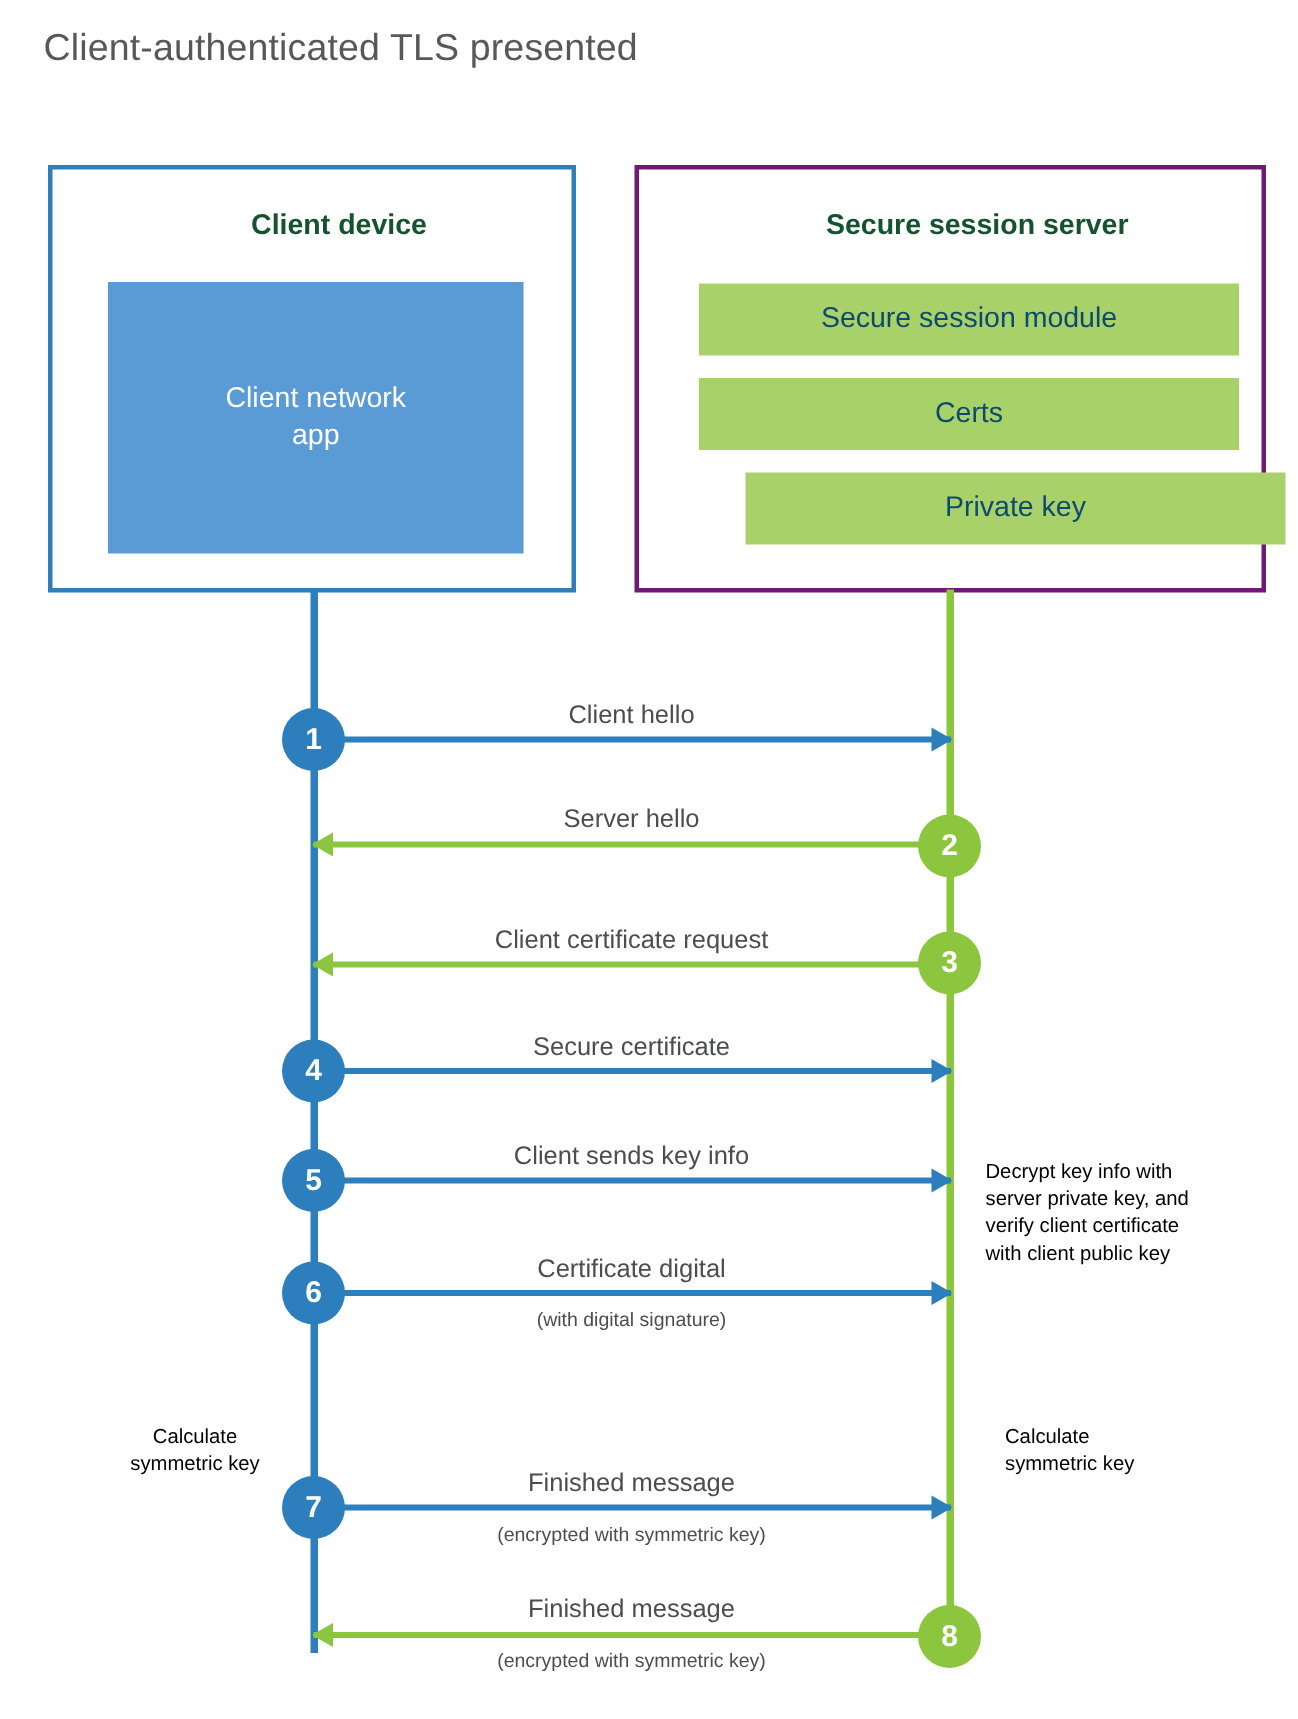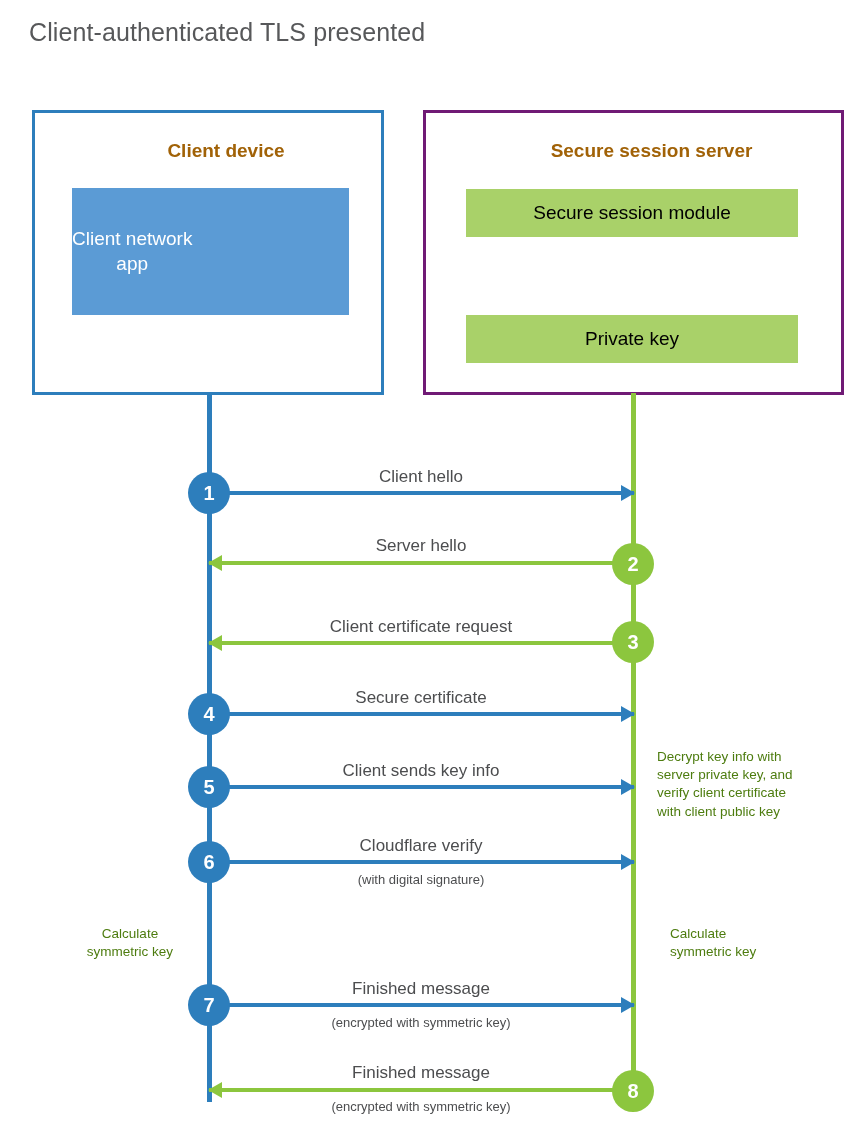--- a/index.html
+++ b/index.html
@@ -51,59 +51,60 @@
     border: 3px solid #701a75;
   }
   .panel-title {
     position: absolute;
     left: 0;
     right: 0;
     top: 27px;
     text-align: center;
     font-size: 19px;
     font-weight: bold;
-    color: #a16207;
+    color: #14532d;
     margin-left: 36px;
   }
 
   
   #client-app-block {
     position: absolute;
     left: 37px;
     top: 75px;
     width: 277px;
-    height: 127px;
+    height: 181px;
     background: #5b9bd5;
     display: flex;
     align-items: center;
+    justify-content: center;
   }
   #client-app-label {
     font-size: 19px;
     color: #ffffff;
     text-align: center;
     line-height: 1.28;
     white-space: pre-line;
   }
 
   
   .server-bar {
     position: absolute;
     left: 40px;
-    width: 332px;
+    width: 360px;
     height: 48px;
     background: #a9d169;
     display: flex;
     align-items: center;
     justify-content: center;
     font-size: 19px;
-    color: #000000;
+    color: #0c4a6e;
   }
   #server-bar-0 { top: 76px; }
   #server-bar-1 { top: 139px; }
-  #server-bar-2 { top: 202px; }
+  #server-bar-2 { top: 202px; margin-left: 31px; }
 
   
   .lifeline {
     position: absolute;
     width: 5px;
   }
   #client-lifeline {
     left: 207px;
     top: 393px;
     height: 709px;
@@ -169,23 +170,24 @@
     text-align: center;
     font-size: 13px;
     color: #4c4d4f;
     white-space: nowrap;
   }
 
   
   .side-note {
     position: absolute;
     font-size: 13.5px;
-    color: #4d7c0f;
+    color: #000000;
     line-height: 1.35;
     white-space: pre-line;
+    margin-top: 24px;
   }
   .side-note.right-align { text-align: center; }
 </style>
 </head>
 <body>
 
 <div id="canvas">
 
   <div id="diagram-title">Client-authenticated TLS presented</div>
 
@@ -193,20 +195,21 @@
     <div class="panel-title">Client device</div>
     <div id="client-app-block">
       <div id="client-app-label">Client network
 app</div>
     </div>
   </div>
 
   <div class="panel" id="server-panel">
     <div class="panel-title">Secure session server</div>
     <div class="server-bar" id="server-bar-0">Secure session module</div>
+    <div class="server-bar" id="server-bar-1">Certs</div>
     <div class="server-bar" id="server-bar-2">Private key</div>
   </div>
 
   <div class="lifeline" id="client-lifeline"></div>
   <div class="lifeline" id="server-lifeline"></div>
 
   <div class="msg-label" style="left:209px; top:467px; width:424px;">Client hello</div>
   <div class="msg-arrow blue" style="left:209px; top:491px; width:425px;">
       <span class="head"></span>
     </div>
@@ -229,21 +232,21 @@
       <span class="head"></span>
     </div>
   <div class="step-circle blue" style="left:188px; top:693px;">4</div>
 
   <div class="msg-label" style="left:209px; top:761px; width:424px;">Client sends key info</div>
   <div class="msg-arrow blue" style="left:209px; top:785px; width:425px;">
       <span class="head"></span>
     </div>
   <div class="step-circle blue" style="left:188px; top:766px;">5</div>
 
-  <div class="msg-label" style="left:209px; top:836px; width:424px;">Cloudflare verify</div>
+  <div class="msg-label" style="left:209px; top:836px; width:424px;">Certificate digital</div>
   <div class="msg-arrow blue" style="left:209px; top:860px; width:425px;">
       <span class="head"></span>
     </div>
   <div class="msg-sublabel" style="left:209px; top:872px; width:424px;">(with digital signature)</div>
   <div class="step-circle blue" style="left:188px; top:841px;">6</div>
 
   <div class="msg-label" style="left:209px; top:979px; width:424px;">Finished message</div>
   <div class="msg-arrow blue" style="left:209px; top:1003px; width:425px;">
       <span class="head"></span>
     </div>

